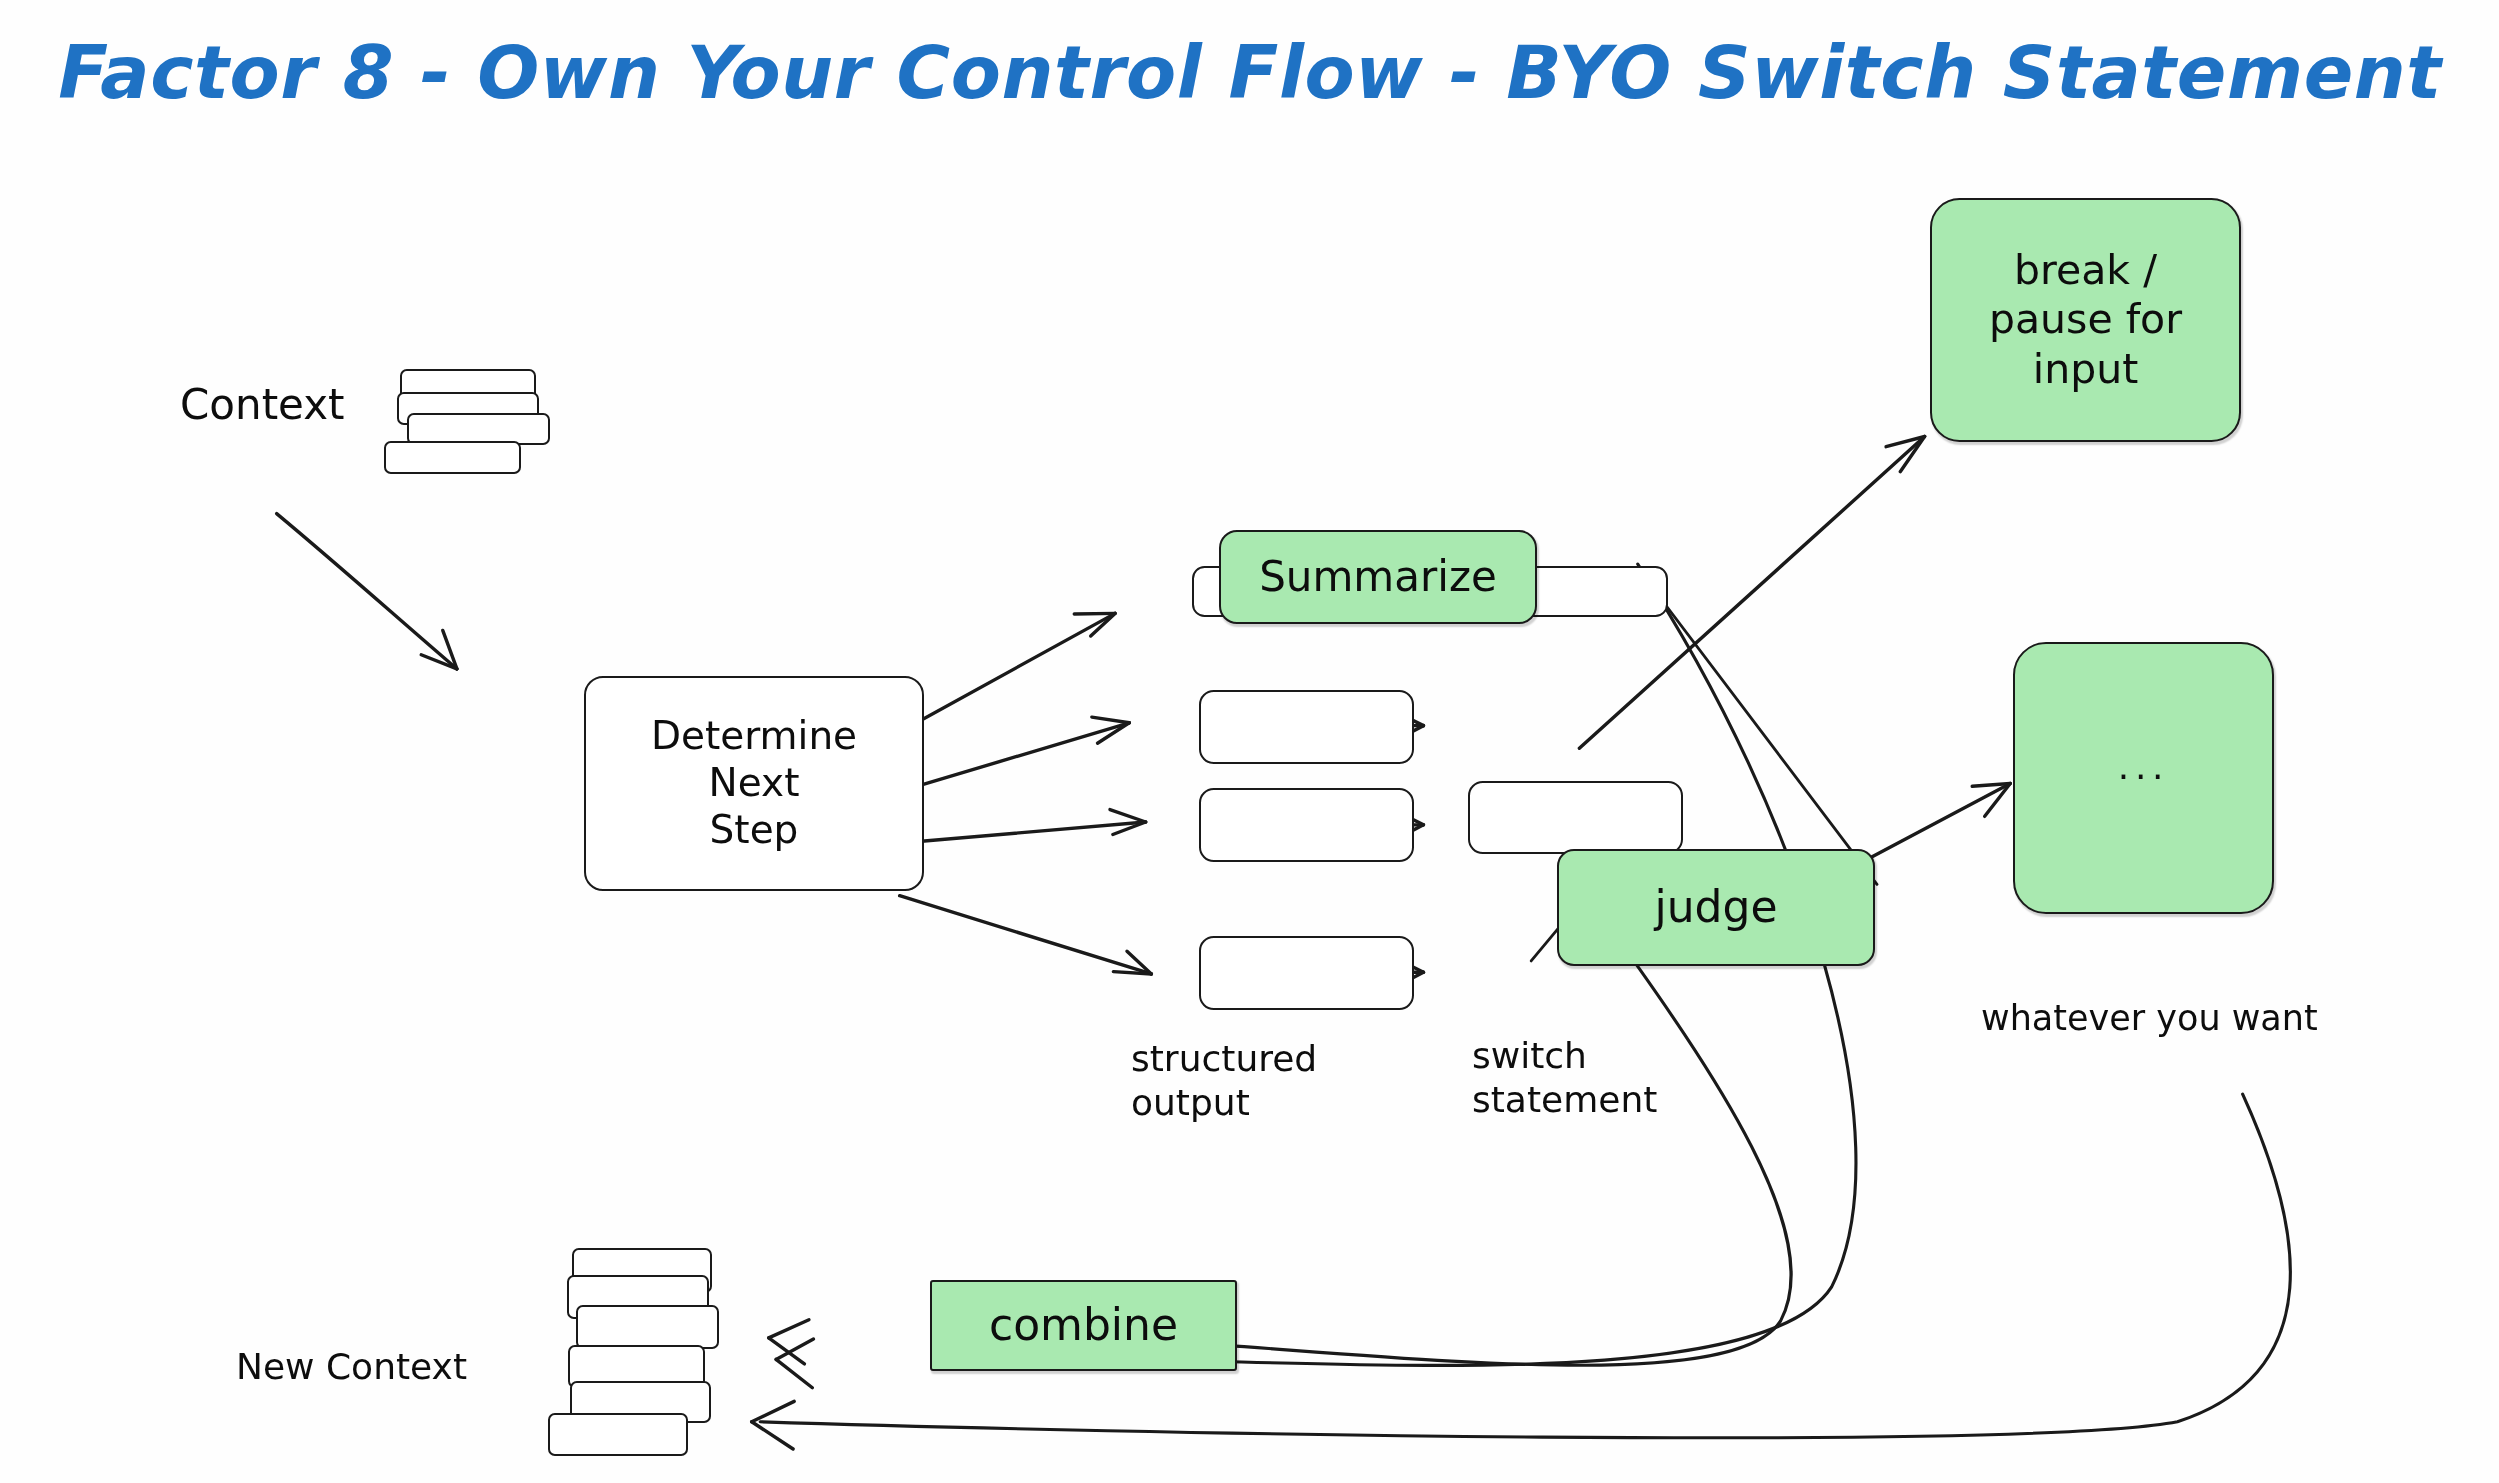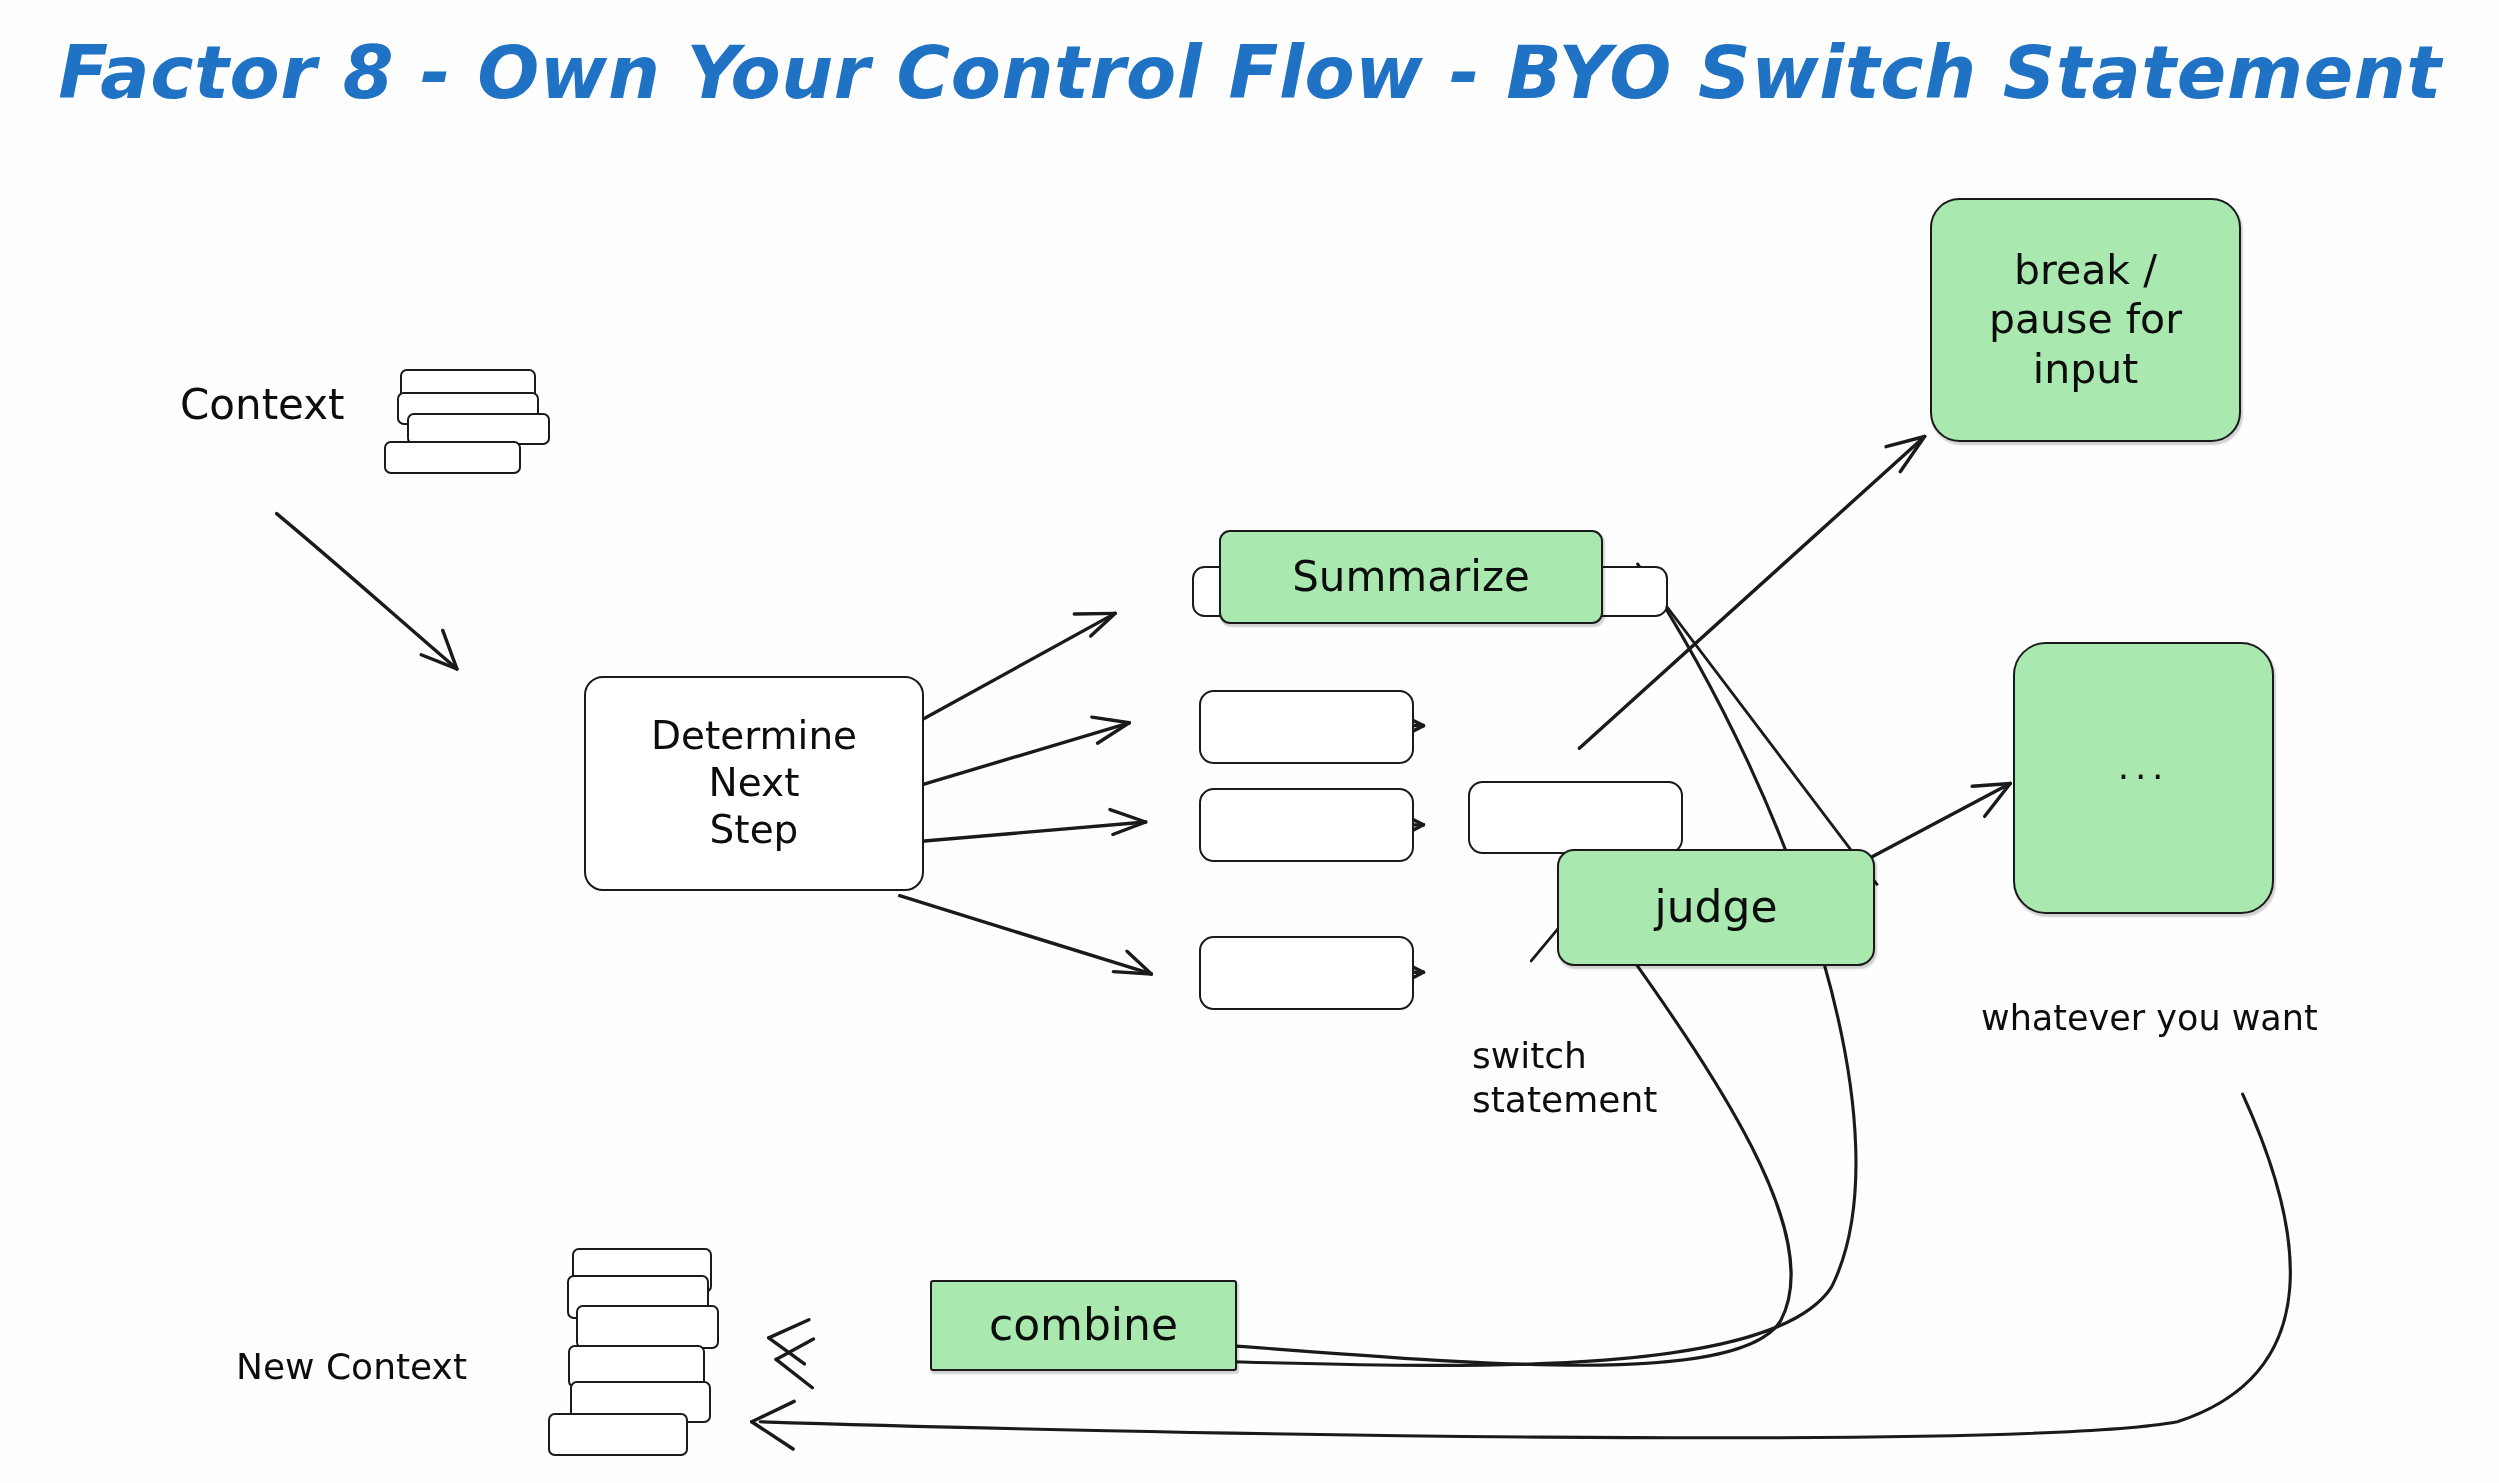--- a/index.html
+++ b/index.html
@@ -181,39 +181,41 @@
     <div class="ctx-bar" style="left:407px;  top:413px; width:143px; height:32px;"></div>
     <div class="ctx-bar" style="left:384px;  top:441px; width:137px; height:33px;"></div>
   </div>
 
   <div class="node white" style="left:540px; top:676px; width:340px; height:215px; font-size:39px;">Determine
 Next
 Step</div>
 
   <div class="node white empty" style="left:1148px; top:566px; width:476px; height:51px; border-radius:12.5px;"></div>
 
-  <div class="node green" style="left:1219px; top:530px; width:384px; height:94px; font-size:42px; border-radius:11px;">Summarize</div>
+  <div class="node green" style="left:1219px; top:530px; width:318px; height:94px; font-size:42px; border-radius:18px;">Summarize</div>
 
   <div class="node white empty" style="left:1155px; top:690px; width:215px; height:74px; border-radius:14.7px;"></div>
 
   <div class="node white empty" style="left:1155px; top:788px; width:215px; height:74px; border-radius:14.7px;"></div>
 
   <div class="node white empty" style="left:1424px; top:781px; width:215px; height:73px; border-radius:14.7px;"></div>
 
   <div class="node white empty" style="left:1155px; top:936px; width:215px; height:74px; border-radius:14.7px;"></div>
 
   <div class="node green" style="left:1557px; top:849px; width:318px; height:117px; font-size:44px; border-radius:17px;">judge</div>
 
   <div class="node green" style="left:1930px; top:198px; width:311px; height:244px; font-size:41px; border-radius:29.5px;">break /
 pause for
 input</div>
 
   <div class="node green" style="left:2013px; top:642px; width:261px; height:272px; font-size:36px; border-radius:33px;
               align-items:center; padding-bottom:23px; letter-spacing:5.7px;">...</div>
 
+  <div class="hw" style="left:1131px; top:1037px; font-size:36px;">structured
+output</div>
 
   <div class="hw" style="left:1472px; top:1034px; font-size:36px;">switch
 statement</div>
 
   <div class="hw" style="left:1981px; top:997px; font-size:35px;">whatever you want</div>
 
   <div class="hw" style="left:236px; top:1345px; font-size:36px;">New Context</div>
 
   <div>
     <div class="ctx-bar" style="left:572px; top:1248px; width:140px; height:45px;"></div>

